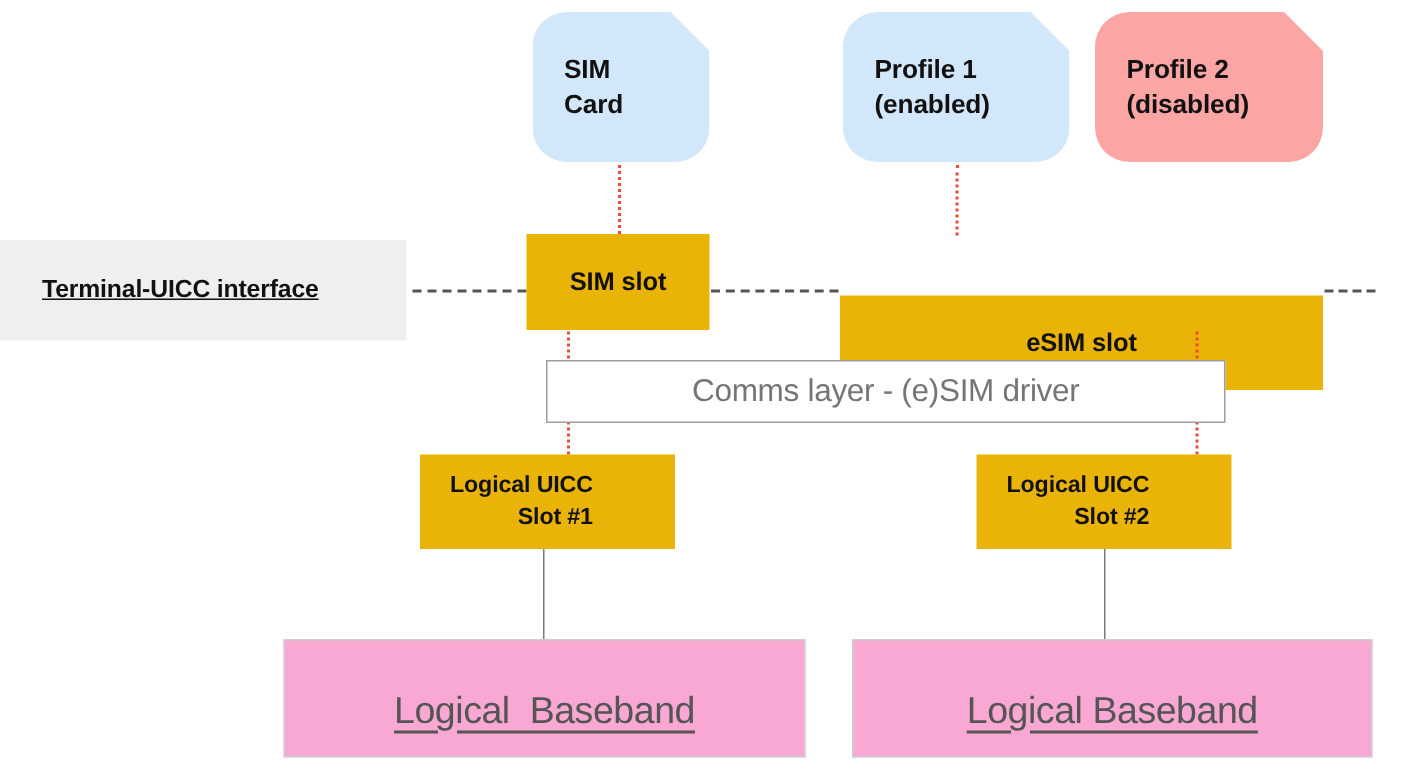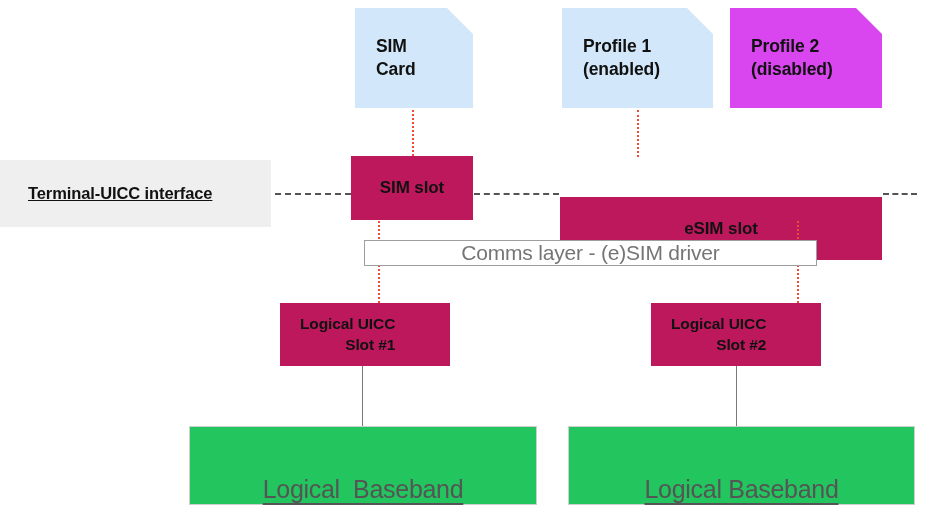--- a/index.html
+++ b/index.html
@@ -27,27 +27,28 @@
     display: flex;
     align-items: center;
     padding-left: 21px;
     font-size: 17.5px;
     font-weight: bold;
     line-height: 1.32;
     color: #111111;
     letter-spacing: -0.1px;
     white-space: pre-line;
     clip-path: polygon(0 0, calc(100% - 26px) 0, 100% 26px, 100% 100%, 0 100%);
+    border-radius: 23px;
   }
   .card.blue { background: #d2e8fa; }
-  .card.grey { background: #d946ef; }
+  .card.grey { background: #fca5a5; }
 
   
   .slot {
-    background: #be185d;
+    background: #eab308;
     display: flex;
     align-items: center;
     justify-content: center;
     font-size: 17px;
     font-weight: bold;
     color: #111111;
     letter-spacing: -0.1px;
   }
   .slot.left-text {
     justify-content: flex-start;
@@ -80,23 +81,23 @@
     justify-content: center;
   }
   .comms-text {
     font-size: 21px;
     color: #757575;
     letter-spacing: -0.2px;
     font-weight: normal;
   }
   .baseband-box {
     border: 1px solid #cfcfcf;
-    background: #22c55e;
+    background: #f9a8d4;
     display: flex;
-    align-items: flex-end;
+    align-items: center;
     justify-content: center;
     padding-top: 17px;
   }
   .baseband-text {
     font-size: 25px;
     color: #555555;
     text-decoration: underline;
     text-underline-offset: 5px;
     letter-spacing: -0.3px;
     white-space: pre;
@@ -153,21 +154,21 @@
     <span>SIM slot</span>
   </div>
 
   <div class="abs slot" style="left:560px; top:157px; width:322px; height:63px;margin-top:40px;">
     <span>eSIM slot</span>
   </div>
 
   <div class="abs red-dot-v" style="left:378px; top:221px; height:86px;"></div>
   <div class="abs red-dot-v" style="left:797px; top:221px; height:86px;"></div>
 
-  <div class="abs outline" style="left:364px; top:240px; width:453px; height:26px;">
+  <div class="abs outline" style="left:364px; top:240px; width:453px; height:42px;">
     <span class="comms-text">Comms layer - (e)SIM driver</span>
   </div>
 
   <div class="abs slot left-text" style="left:280px; top:303px; width:170px; height:63px;">
     <span>Logical UICC
 Slot #1</span>
   </div>
 
   <div class="abs slot left-text" style="left:651px; top:303px; width:170px; height:63px;">
     <span>Logical UICC

